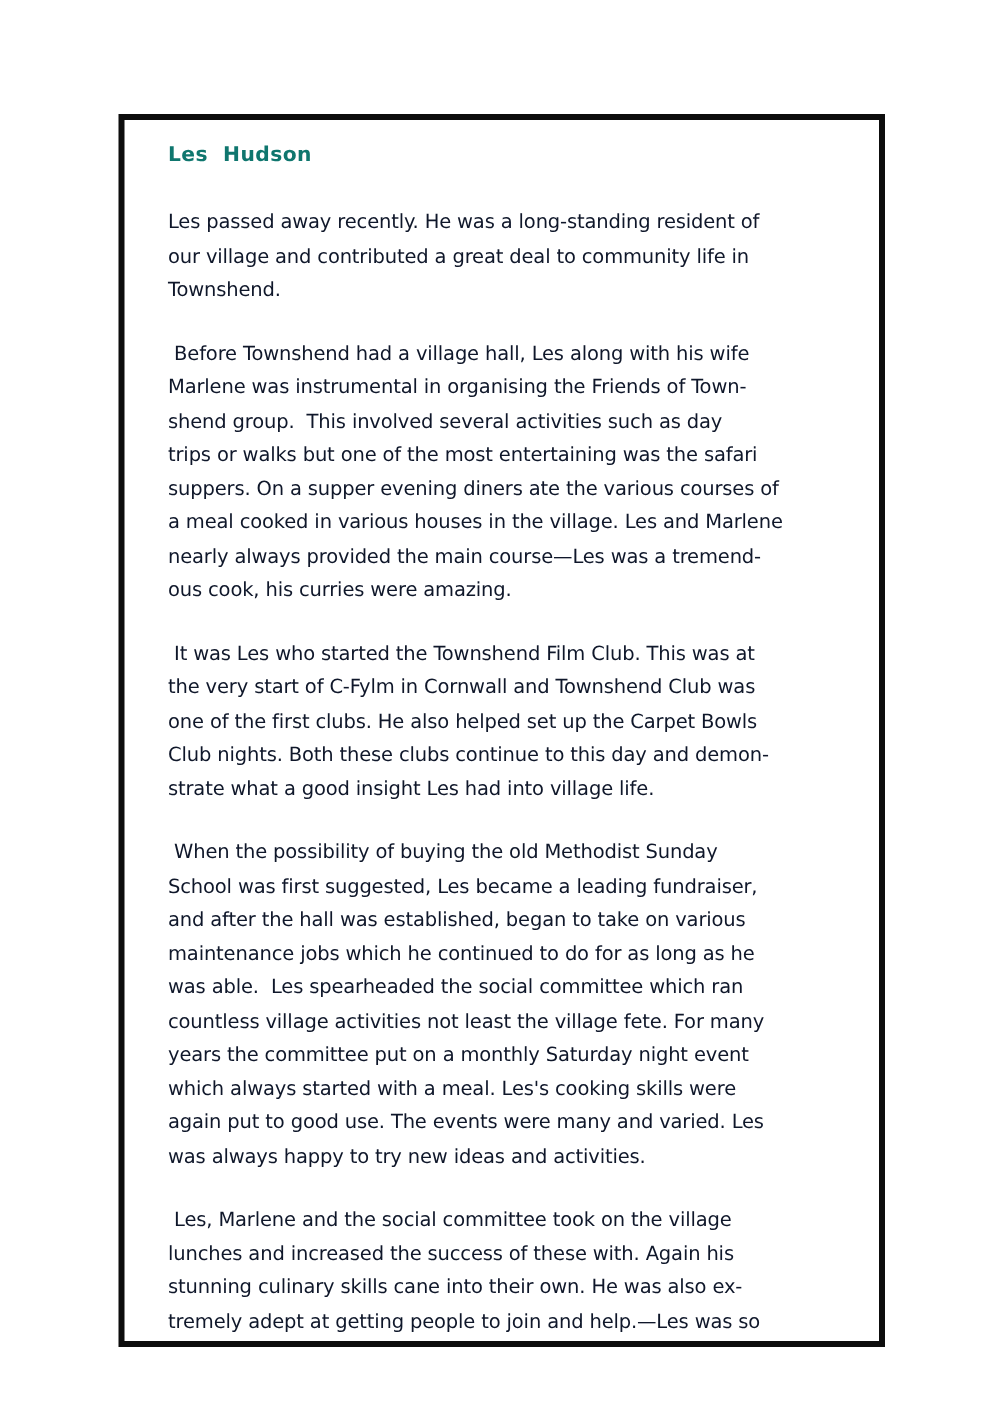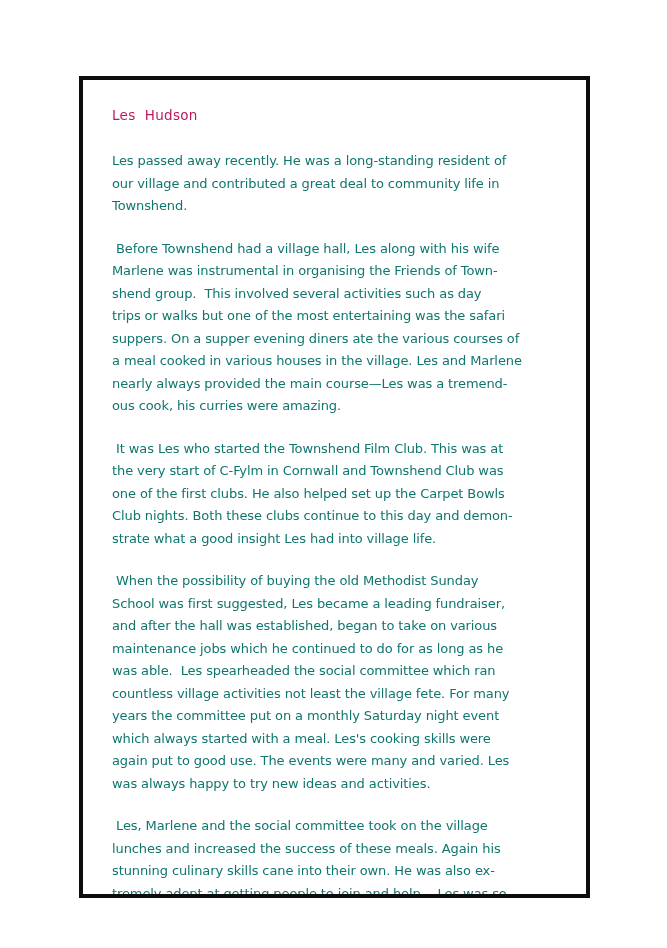--- a/index.html
+++ b/index.html
@@ -22,35 +22,35 @@
     top: 76px;
     width: 511px;
     height: 822px;
     box-sizing: border-box;
     border: 4px solid #0d0d0d;
     background: #ffffff;
     padding: 10px 4px 0 29px;
     overflow: hidden;
   }
   .title {
-    margin: 16px 0 26px 0;
+    margin: 4px 0 26px 0;
     font-size: 13.5px;
-    font-weight: normal;
+    font-weight: bold;
     line-height: 18px;
     letter-spacing: 0.3px;
     white-space: pre;
-    color: #be185d;
+    color: #0f766e;
   }
   .para {
     margin: 0 0 20px 0;
     font-size: 13px;
     line-height: 22.5px;
     letter-spacing: -0.1px;
     white-space: pre-wrap;
-    color: #0f766e;
+    color: #0f172a;
   }
 </style>
 </head>
 <body>
 
 <div class="sheet">
   <div class="frame">
     <h1 class="title">Les  Hudson</h1>
     <p class="para">Les passed away recently. He was a long-standing resident of
 our village and contributed a great deal to community life in
@@ -72,17 +72,17 @@
 School was first suggested, Les became a leading fundraiser,
 and after the hall was established, began to take on various
 maintenance jobs which he continued to do for as long as he
 was able.  Les spearheaded the social committee which ran
 countless village activities not least the village fete. For many
 years the committee put on a monthly Saturday night event
 which always started with a meal. Les's cooking skills were
 again put to good use. The events were many and varied. Les
 was always happy to try new ideas and activities.</p>
     <p class="para"> Les, Marlene and the social committee took on the village
-lunches and increased the success of these meals. Again his
+lunches and increased the success of these with. Again his
 stunning culinary skills cane into their own. He was also ex-
 tremely adept at getting people to join and help.—Les was so</p>
   </div>
 </div>
 
 </body></html>

